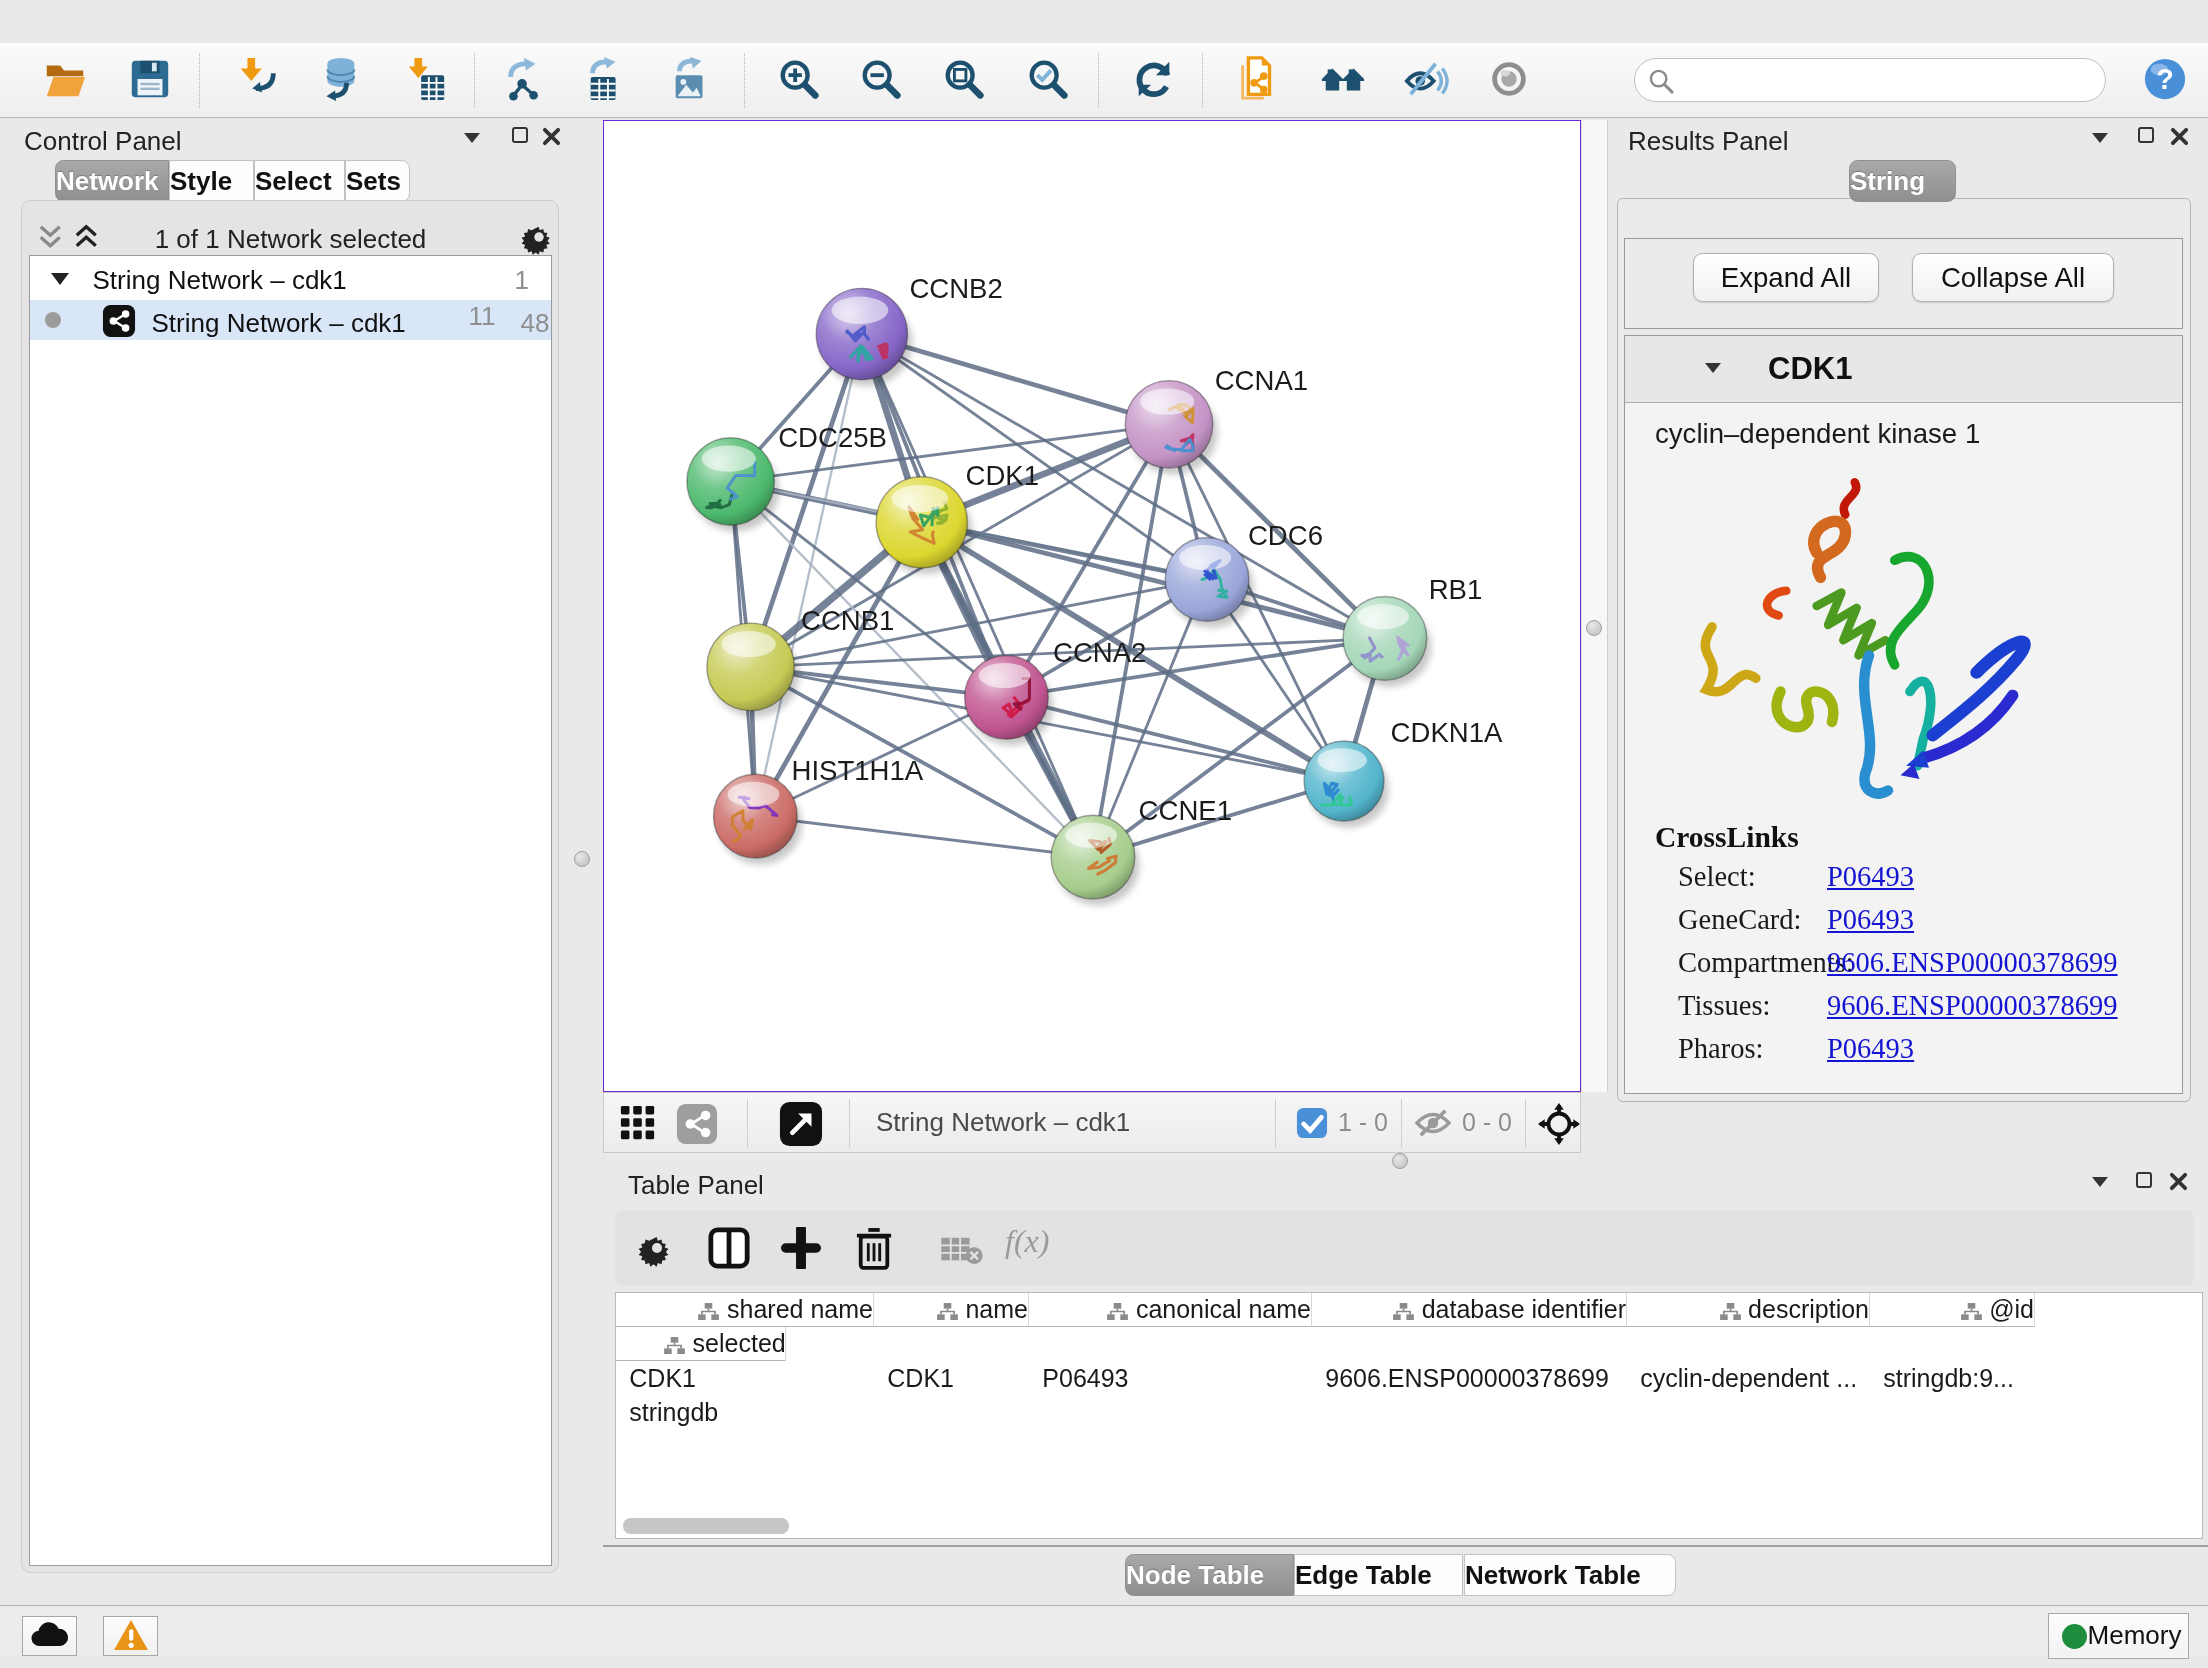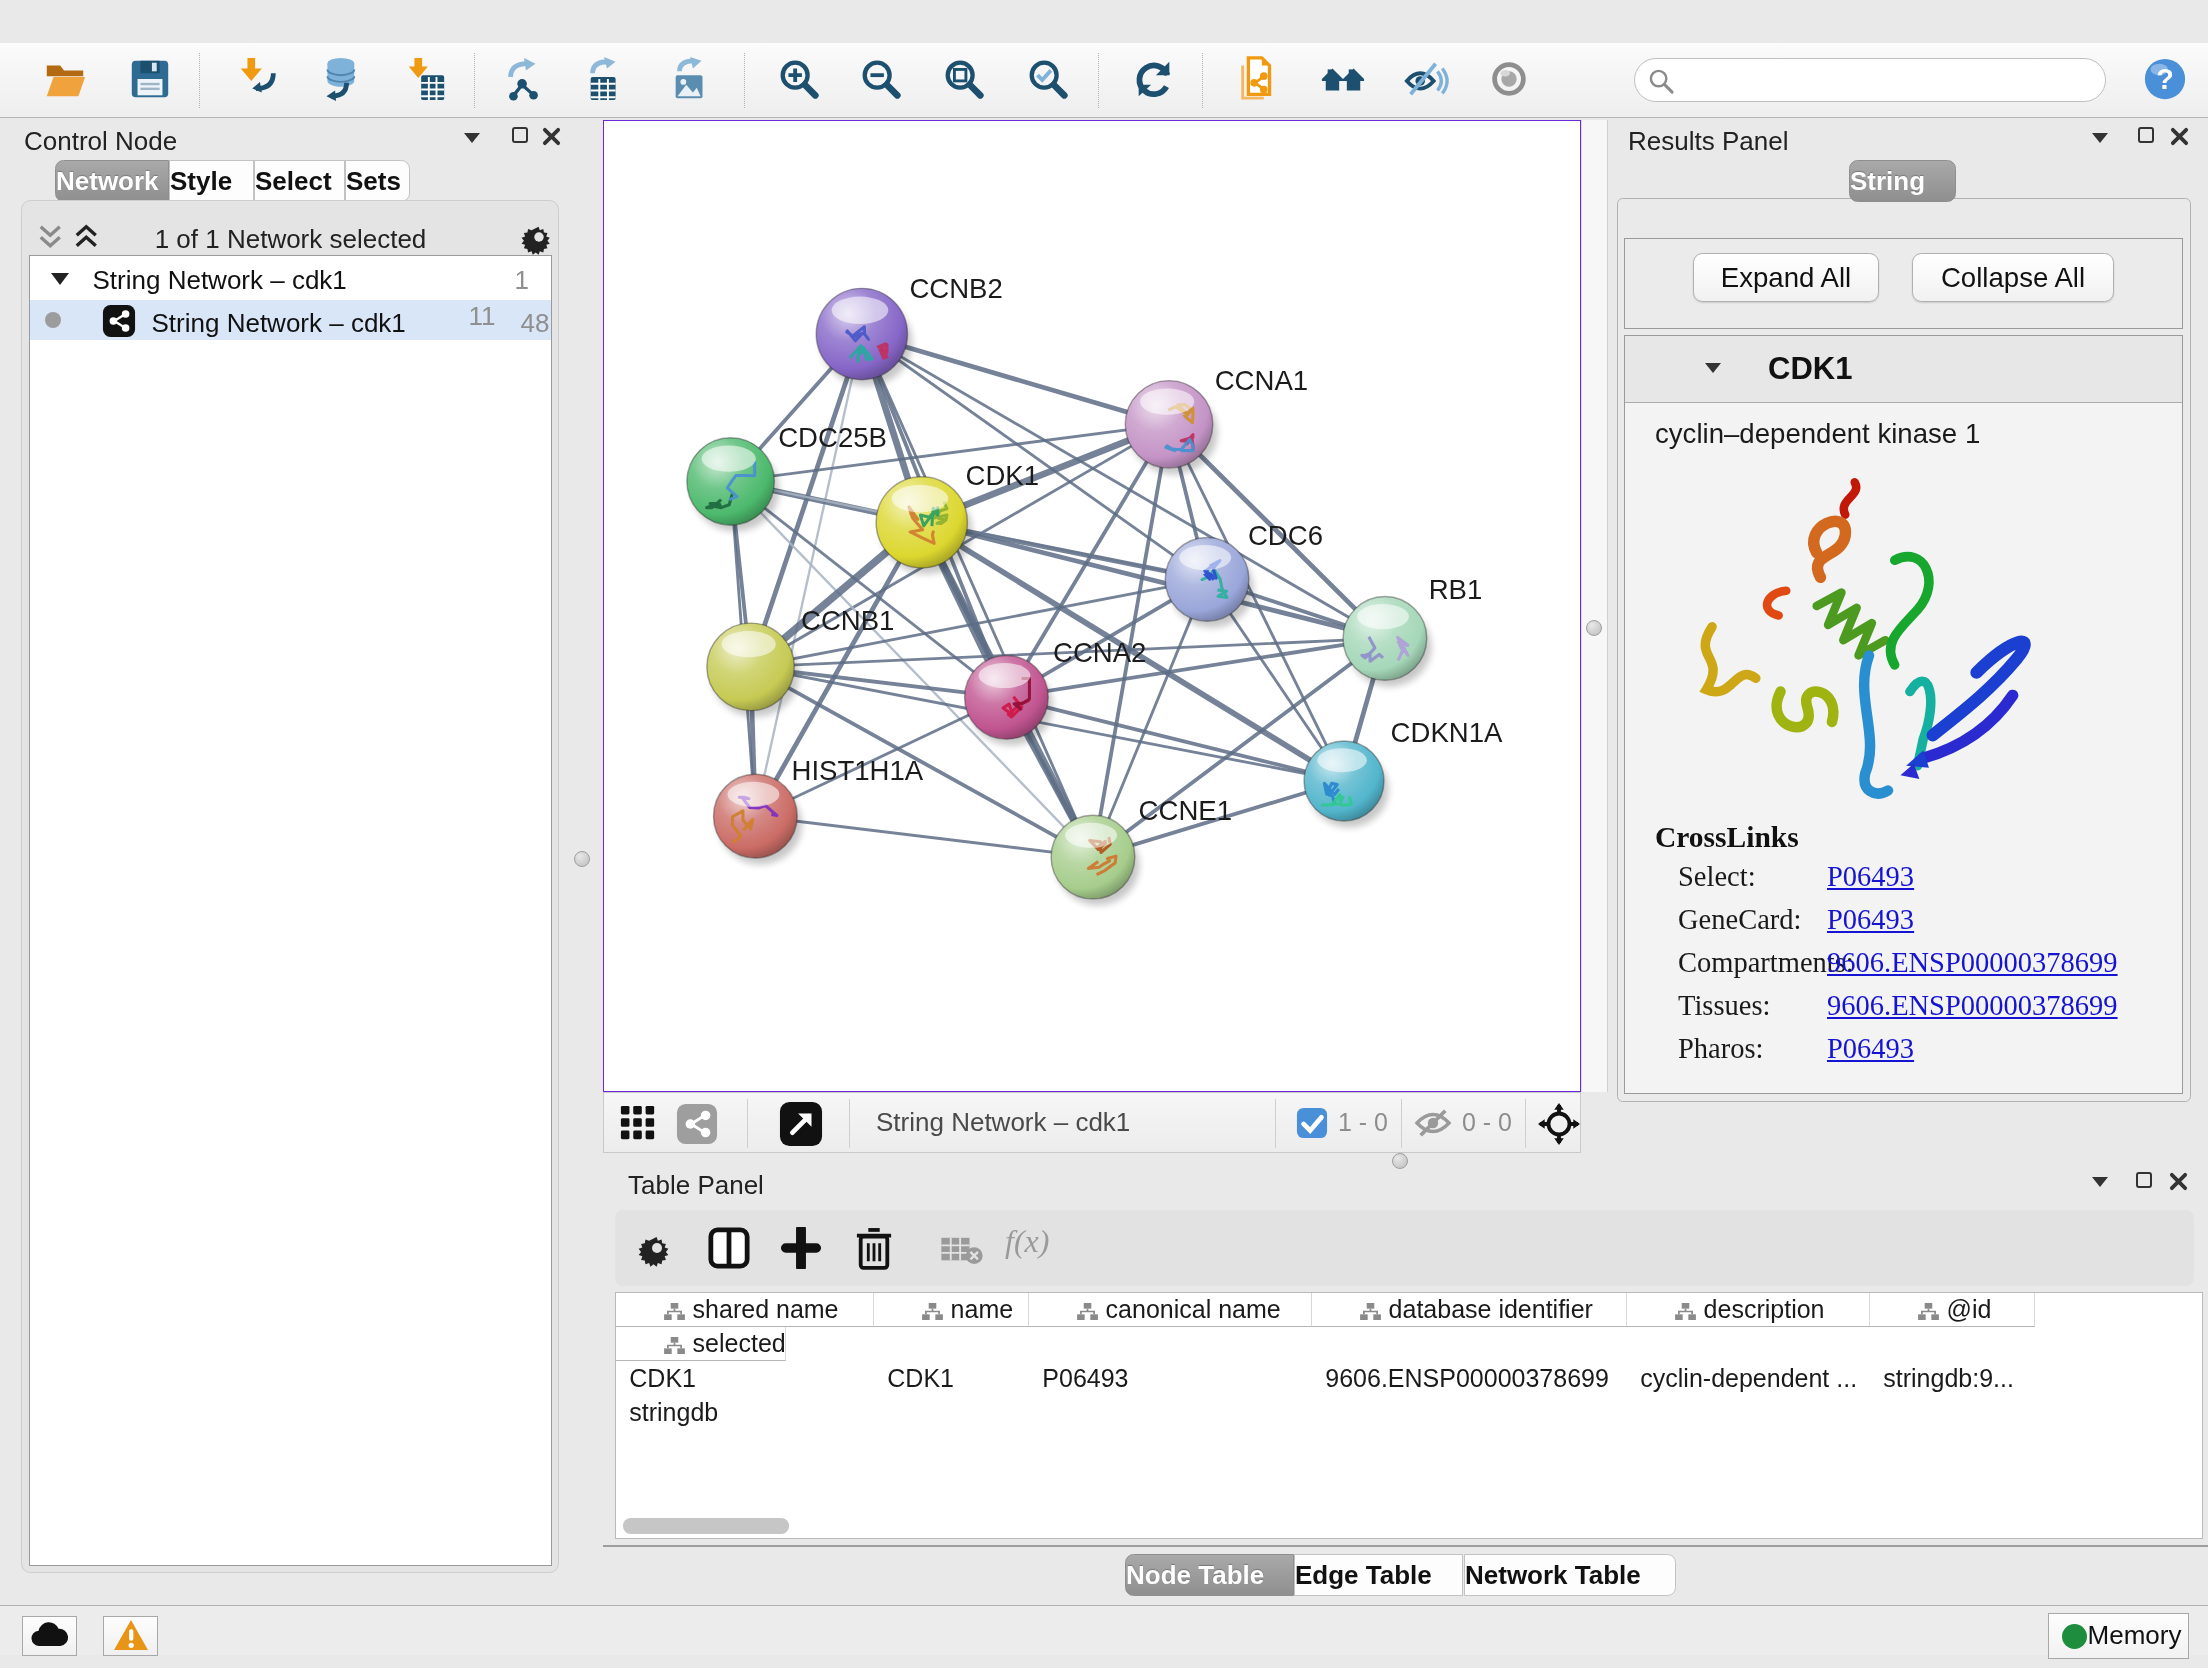--- a/index.html
+++ b/index.html
@@ -47,21 +47,21 @@
   #gene-symbol{font-size:31px;font-weight:bold;color:#111;}
   #gene-desc{font-size:27.6px;color:#1a1a1a;}
   .serif{font-family:"Liberation Serif","DejaVu Serif",serif;}
   #xl-title{font-size:29.5px;font-weight:bold;color:#111;}
   .xl-row{position:relative;height:43px;}
   .xl-label{position:absolute;left:53px;top:0;font-size:28.5px;color:#1a1a1a;}
   .xl-link{position:absolute;left:202px;top:0;font-size:28.5px;color:#1414d2;text-decoration:underline;cursor:pointer;}
   
   #tp-toolbar{left:615px;top:1210px;width:1579px;height:76px;background:#e2e2e2;border-radius:7.6px;}
   #tp-table{left:615px;top:1292px;width:1588px;height:247px;background:#fff;border:1px solid #b9b9b9;overflow:hidden;}
-  .th{position:relative;float:left;height:34px;border-right:1px solid #d8d8d8;border-bottom:1px solid #b5b5b5;text-align:left;font-size:25px;color:#1a1a1a;line-height:32px;background:#fff;white-space:nowrap;overflow:hidden;padding-left:48px;}
+  .th{position:relative;float:left;height:34px;border-right:1px solid #d8d8d8;border-bottom:1px solid #b5b5b5;text-align:right;font-size:25px;color:#1a1a1a;line-height:32px;background:#fff;white-space:nowrap;overflow:hidden;padding-left:48px;}
   .td{position:relative;float:left;height:34px;font-size:25px;color:#1a1a1a;line-height:34px;padding-left:13.3px;white-space:nowrap;overflow:hidden;}
   #hscroll-thumb{left:623px;top:1518px;width:166px;height:16px;background:#c6c6c6;border-radius:7.6px;}
   #tbl-divider{left:603px;top:1545px;width:1605px;height:1.9px;background:#9e9e9e;}
   
   #statusbar{left:0;top:1605px;width:2208px;height:50px;background:#ececec;border-top:1.9px solid #b0b0b0;}
   .sb-btn{top:9.5px;width:55px;height:40px;background:linear-gradient(#fdfdfd,#f0f0f0);border:1.9px solid #a8a8a8;}
   #memory-btn{left:2048px;top:6.7px;width:141px;height:46px;background:linear-gradient(#fdfdfd,#f2f2f2);border:1.9px solid #a8a8a8;font-size:26px;color:#111;}
   #memory-dot{position:absolute;left:13.3px;top:10.5px;width:25px;height:25px;border-radius:50%;background:#1e8e3e;}
   svg{display:block;}
 </style>
@@ -229,21 +229,21 @@
     </div>
     <div class="abs tbicon" style="left:2142px">
       <svg width="46" height="46" viewBox="0 0 48 48">
           <circle cx="24" cy="24" r="21" fill="#4a90d9"></circle>
           <ellipse cx="18" cy="14" rx="9" ry="6" fill="rgba(255,255,255,.35)"></ellipse>
           <text x="24" y="34" text-anchor="middle" font-size="30" font-weight="bold" fill="#fff" font-family="Liberation Sans,sans-serif">?</text>
         </svg>
     </div>
   </div>
 
-  <div class="abs panel-title" style="left:24px;top:126px">Control Node</div>
+  <div class="abs panel-title" style="left:24px;top:126px">Control Panel</div>
   <div class="abs win-tri" style="left:464px;top:133px"></div>
   <div class="abs win-sq" style="left:512px;top:127px"></div>
   <svg class="abs" style="left:542px;top:127px" width="19" height="19" viewBox="0 0 20 20">
       <path d="M3 3l14 14M17 3L3 17" stroke="#333" stroke-width="4" stroke-linecap="round"></path>
     </svg>
 
   <div class="abs tab sel" style="left:55px;top:160px;width:114px;border-radius:8.6px 0 0 8.6px">Network</div>
   <div class="abs tab" style="left:169px;top:160px;width:85px">Style</div>
   <div class="abs tab" style="left:254px;top:160px;width:91px">Select</div>
   <div class="abs tab" style="left:345px;top:160px;width:65px;border-radius:0 8.6px 8.6px 0">Sets</div>

